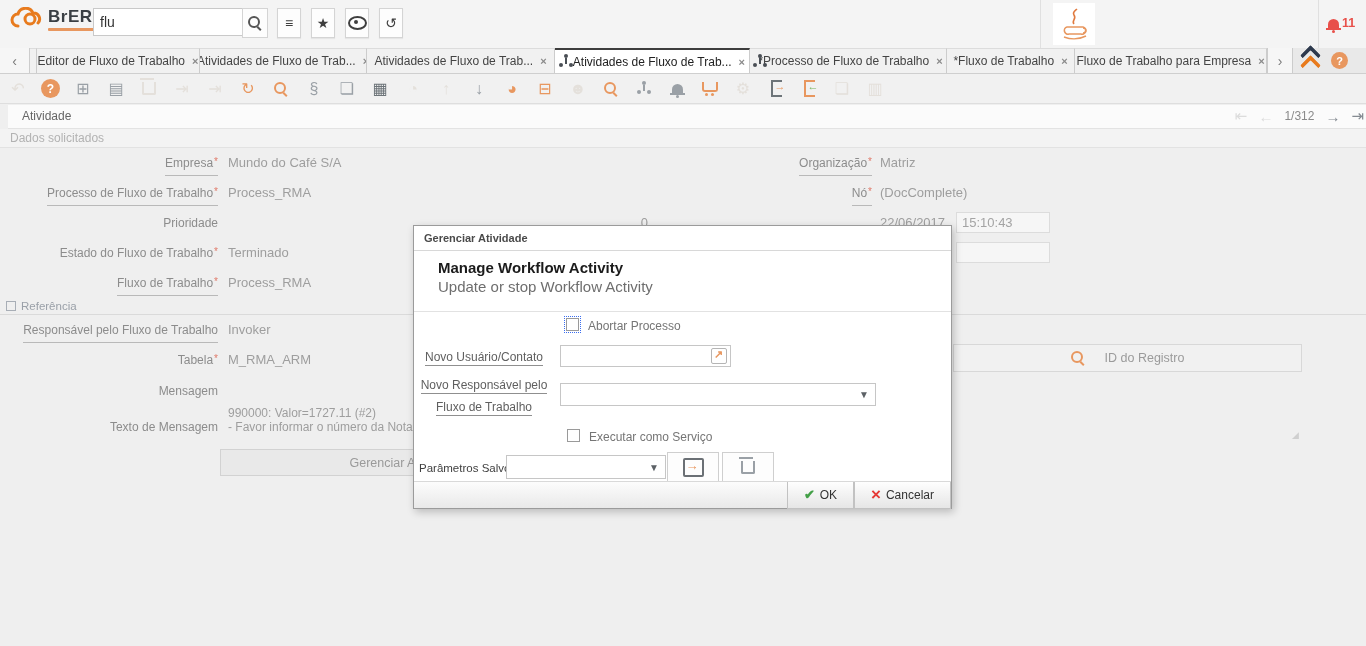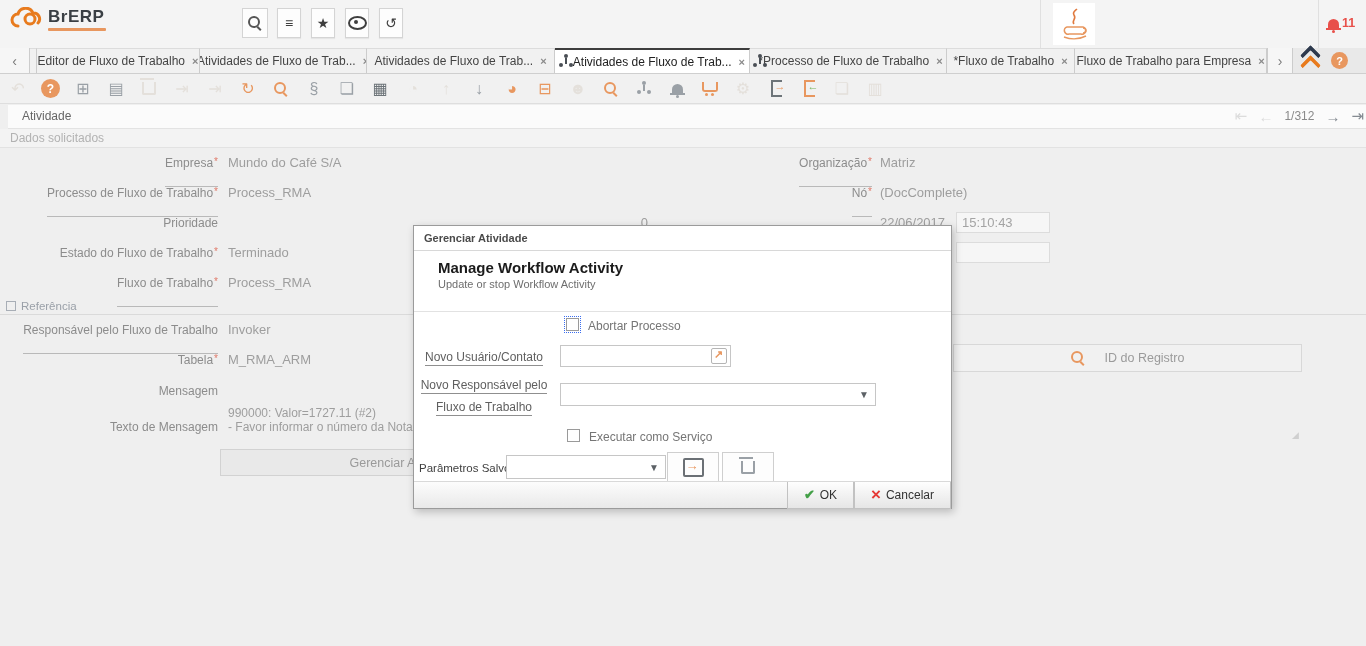--- a/index.html
+++ b/index.html
@@ -70,36 +70,36 @@
   .pager{position:absolute;right:10px;top:2px;display:flex;align-items:center;gap:11px;font-size:15px;}
   .pg-dis{color:#dcdcdc;}
   .pg-en{color:#858b92;cursor:pointer;}
   .pg-num{font-size:12px;color:#8a8a8a;}
 
   .grouphdr{position:absolute;left:0;width:1366px;height:19px;background:#f3f3f3;border-bottom:1px solid #e2e2e2;font-size:12px;color:#b2b2b2;padding:2px 0 0 10px;box-sizing:border-box;}
 
   
   .form{position:absolute;left:0;top:148px;width:1366px;height:498px;background:#efefef;}
   .lbl{position:absolute;font-size:12px;color:#8c8c8c;text-align:right;white-space:nowrap;}
-  .lbl .txt{padding-bottom:16px;}
+  .lbl .txt{padding-bottom:5px;}
   .lbl.link .txt{border-bottom:1px solid #b9b9b9;}
   .req::after{content:"*";color:#e07a6a;font-size:10px;vertical-align:top;margin-left:1px;}
   .val{position:absolute;font-size:13px;color:#9e9e9e;white-space:nowrap;}
   .inbox{position:absolute;border:1px solid #dcdcdc;background:#f6f6f6;font-size:13px;color:#a4a4a4;padding:0 5px;display:flex;align-items:center;box-sizing:border-box;}
   .idreg{position:absolute;left:953px;top:196px;width:349px;height:28px;background:#f1f1f1;border:1px solid #d8d8d8;display:flex;align-items:center;justify-content:center;gap:20px;font-size:12.5px;color:#9b9b9b;box-sizing:border-box;cursor:pointer;}
   .managebtn{position:absolute;left:220px;top:301px;width:368px;height:27px;background:#e9e9e9;border:1px solid #d2d2d2;font-size:12.5px;color:#9a9a9a;display:flex;align-items:center;justify-content:center;box-sizing:border-box;cursor:pointer;}
   .grip{position:absolute;left:1292px;top:282px;color:#cfcfcf;font-size:9px;cursor:nwse-resize;}
   .refhdr{position:absolute;left:0;top:148px;width:1366px;height:17px;border-bottom:1px solid #dadada;font-size:11.5px;color:#9aa0a8;padding-left:6px;display:flex;align-items:center;gap:5px;box-sizing:border-box;}
   .refsq{width:8px;height:8px;border:1px solid #a8aeb6;display:inline-block;background:transparent;}
 
   
   .dialog{position:absolute;left:413px;top:225px;width:539px;height:284px;background:#fff;border:1px solid #9b9b9b;box-shadow:2px 3px 8px rgba(0,0,0,.22);box-sizing:border-box;}
   .dlg-hdr{height:24px;border-bottom:1px solid #d8d8d8;font-size:11px;font-weight:bold;color:#4a4a4a;display:flex;align-items:center;padding-left:10px;}
   .dlg-title{position:absolute;left:24px;top:33px;font-size:15px;font-weight:bold;color:#1b1b1b;}
-  .dlg-sub{position:absolute;left:24px;top:52px;font-size:11px;color:#6e6e6e;}
+  .dlg-sub{position:absolute;left:24px;top:52px;font-size:15px;color:#6e6e6e;}
   .dlg-div{position:absolute;left:0;top:85px;width:100%;border-top:1px solid #e2e2e2;}
   .cb{position:absolute;width:13px;height:13px;border:1px solid #9a9a9a;background:#fff;box-sizing:border-box;cursor:pointer;}
   .cb.focus{outline:1px dotted #3b6ef0;outline-offset:1px;}
   .dlg-cblbl{position:absolute;font-size:12px;color:#757575;cursor:default;}
   .dlg-lbl{position:absolute;font-size:12px;color:#5f5f5f;text-align:center;white-space:nowrap;}
   .dlg-lbl span{border-bottom:1px solid #8f8f8f;padding-bottom:1px;}
   .dlg-input{position:absolute;border:1px solid #c6c6c6;background:#fff;box-sizing:border-box;display:flex;align-items:center;justify-content:flex-end;padding-right:3px;}
   .combo{position:absolute;border:1px solid #c6c6c6;background:#fff;box-sizing:border-box;cursor:pointer;}
   .combo .arr{position:absolute;right:2px;top:50%;transform:translateY(-50%);width:18px;height:85%;display:flex;align-items:center;justify-content:center;color:#5c6166;font-size:10px;}
   .sqbtn{position:absolute;width:52px;height:30px;background:#fdfdfd;border:1px solid #cfcfcf;display:flex;align-items:center;justify-content:center;box-sizing:border-box;cursor:pointer;}
@@ -116,20 +116,21 @@
   <div class="brand-wrap">
     <svg width="34" height="24" viewBox="0 0 34 24">
       <path d="M8 19 a6 6 0 0 1 0-12 a8 8 0 0 1 15-1 a6 6 0 0 1 5 10" fill="none" stroke="#e87b1e" stroke-width="3" stroke-linecap="round"></path>
       <circle cx="20" cy="12" r="5" fill="none" stroke="#e87b1e" stroke-width="3"></circle>
     </svg>
     <div>
       <div class="brand-text">BrERP</div>
       <div class="brand-tag"></div>
     </div>
   </div>
+  <input class="search-input" type="text" value="flu" style="">
   <div class="search-btn">
       <span class="i-mag" style="color:#555"></span>
     </div>
   <div class="hbtn" style="left:277px">
       <span>≡</span>
     </div>
   <div class="hbtn" style="left:311px">
       <span>★</span>
     </div>
   <div class="hbtn" style="left:345px">

